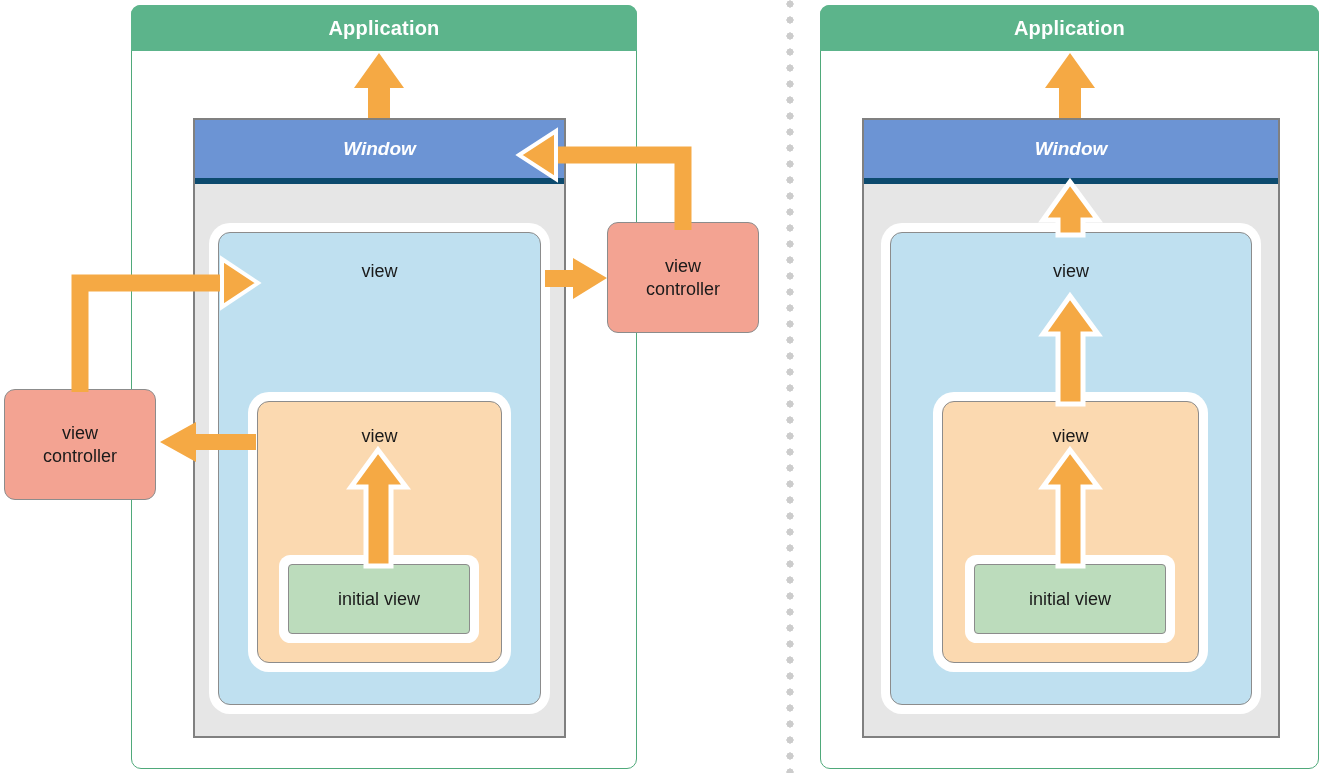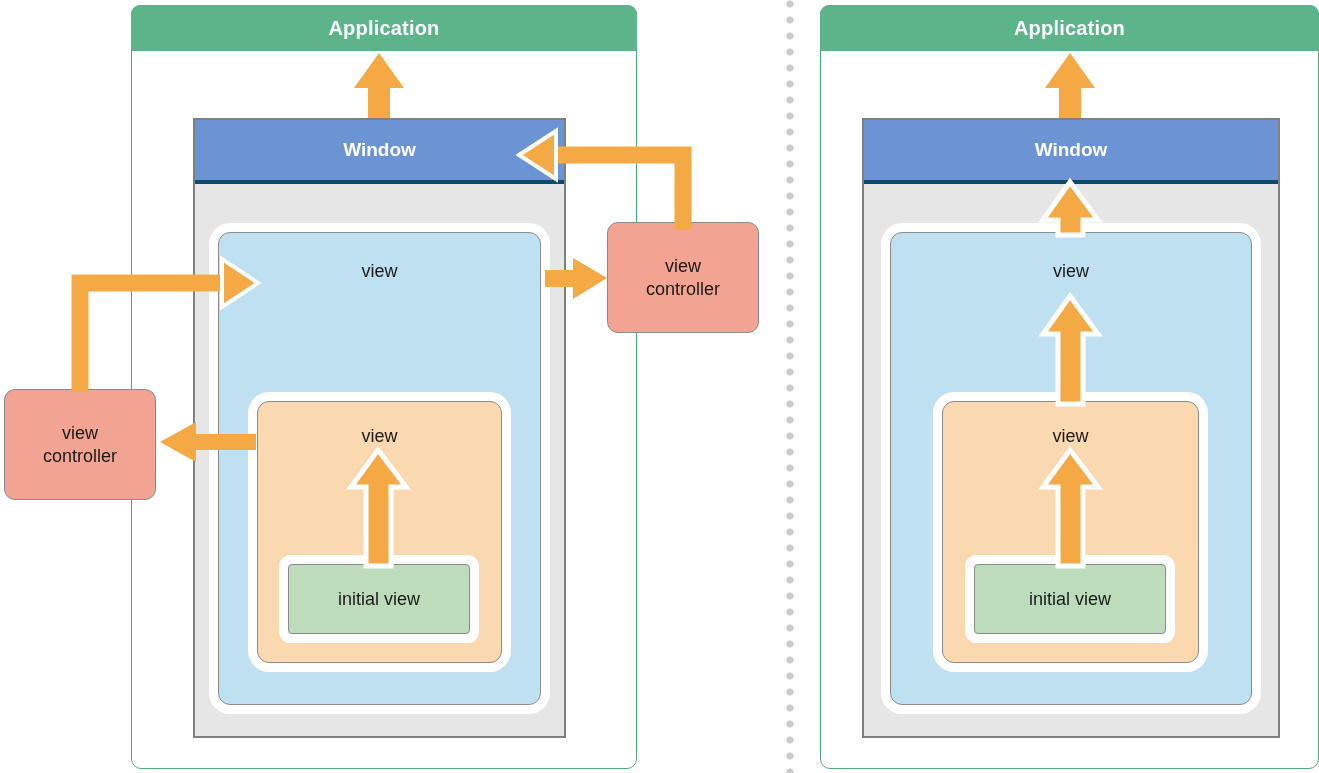--- a/index.html
+++ b/index.html
@@ -75,21 +75,22 @@
     width: 100%;
     height: 64px;
     background: #6c94d4;
     color: #ffffff;
     font-weight: bold;
     font-size: 19px;
     display: flex;
     align-items: center;
     justify-content: center;
     box-sizing: border-box;
-    border-bottom: 4px solid #0c4a6e;
+    border-bottom: 6px solid #0c4a6e;
+    font-style: italic;
   }
 
   
   .view-box {
     position: absolute;
     box-sizing: border-box;
     border-radius: 12px;
     border: 1.5px solid #8c8c8c;
     box-shadow: 0 0 0 9px #ffffff;
     text-align: center;

